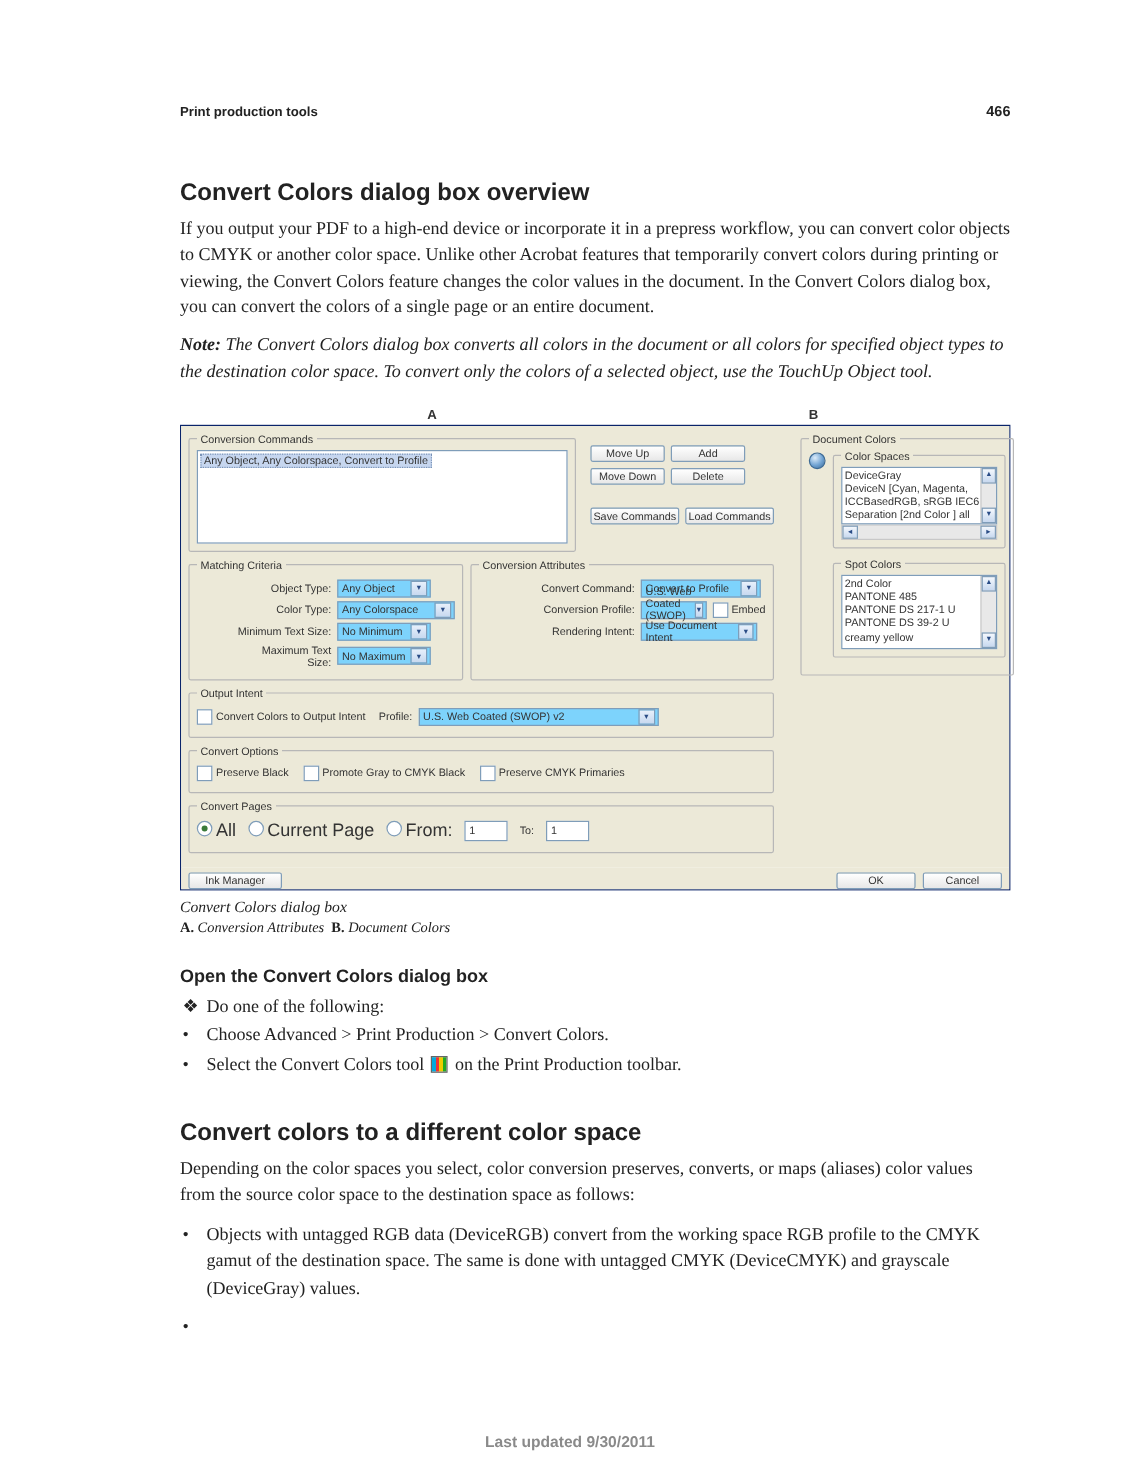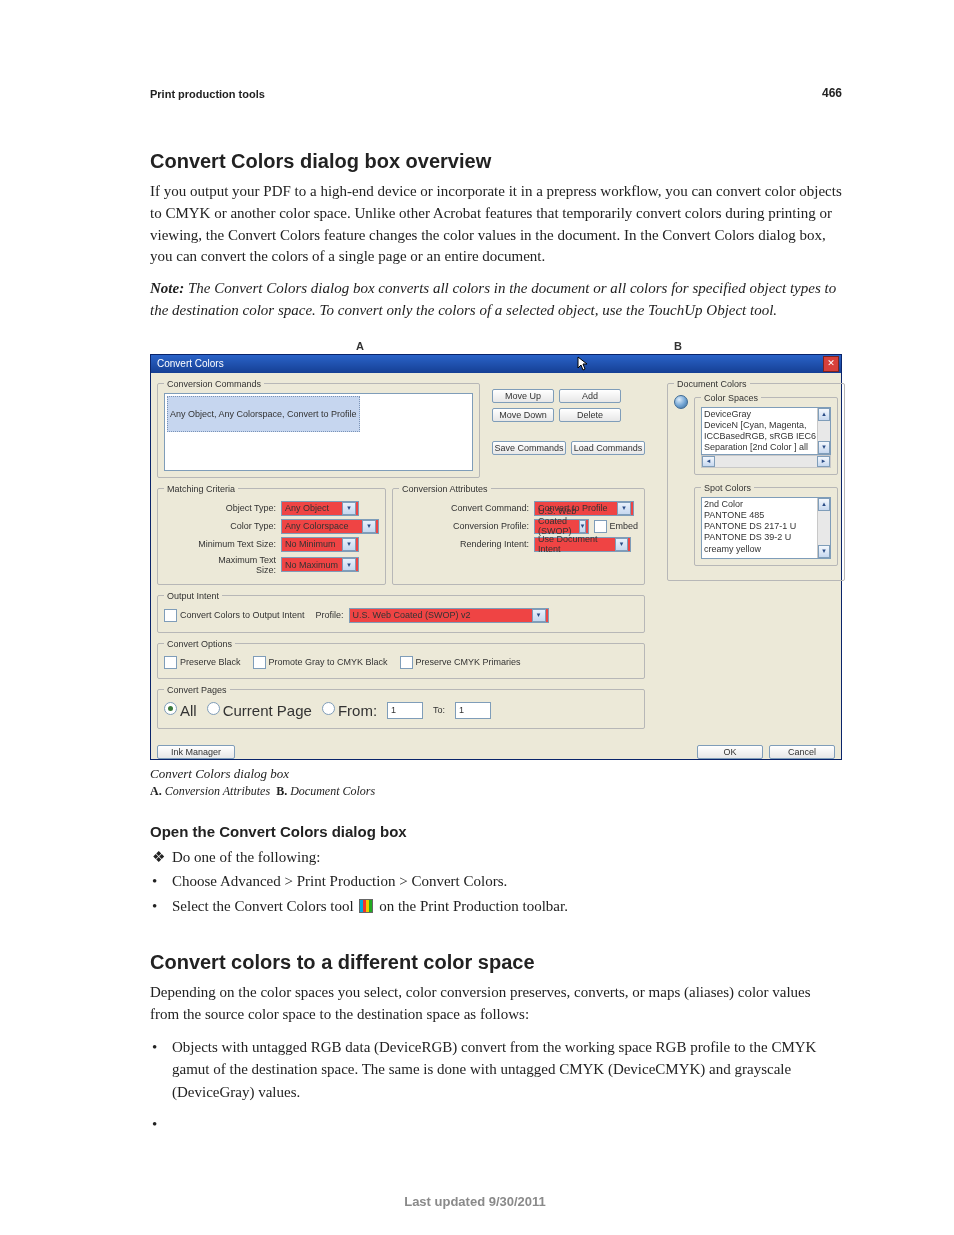--- a/index.html
+++ b/index.html
@@ -28,30 +28,30 @@
   .titlebar{height:18px;background:linear-gradient(#2a63c8,#153f94);color:#fff;display:flex;align-items:center;justify-content:space-between;font-size:10px;padding:0 2px 0 6px;}
   .titlebar .close{width:14px;height:14px;background:#d8403a;border:1px solid #7a2320;color:#fff;display:flex;align-items:center;justify-content:center;font-size:9px;line-height:1;}
   .titlebar .cursor{width:14px;height:16px;margin-left:120px;}
   .dlg-body{background:#ece9d8;padding:6px;display:flex;gap:22px;}
   .col-l{flex:1;}
   .col-r{width:168px;}
   fieldset.fs{border:1px solid #b7b7b7;border-radius:2px;margin:0 0 6px;padding:4px 6px 6px;position:relative;}
   fieldset.fs>legend{color:#333;font-size:9px;padding:0 3px;}
   .listbox,.listsmall{background:#fff;border:1px solid #7f9db9;font-size:9px;}
   .listbox{height:72px;padding:2px;}
-  .listbox .sel{background:#c6d6ef;border:1px dotted #7a93b6;padding:12px 2px;display:inline-block;}
+  .listbox .sel{background:#c6d6ef;border:1px dotted #7a93b6;padding:0 2px;display:inline-block;}
   .btn{background:linear-gradient(#fff,#e7e7e7);border:1px solid #7f9db9;border-radius:2px;font-size:9px;padding:1px 0;text-align:center;}
   .btnrow{display:flex;gap:5px;}
   .btnrow .btn{width:60px;}
   .btnstack{display:flex;flex-direction:column;gap:5px;margin-left:6px;}
   .row2{display:flex;gap:6px;}
   .formrow{display:flex;align-items:center;margin:3px 0;gap:5px;}
   .formrow label{width:78px;text-align:right;font-size:9px;margin-left:34px;}
   .formrow label.w96{width:96px;}
-  .sel-box{background:#ef4444;border:1px solid #7f9db9;font-size:9px;height:15px;display:flex;align-items:center;justify-content:space-between;padding:0 2px 0 3px;box-sizing:border-box;}
+  .sel-box{background:#7dd3fc;border:1px solid #7f9db9;font-size:9px;height:15px;display:flex;align-items:center;justify-content:space-between;padding:0 2px 0 3px;box-sizing:border-box;}
   .sel-box .arr{width:12px;height:11px;background:linear-gradient(#e8f0fb,#c7d8ef);border:1px solid #7f9db9;display:flex;align-items:center;justify-content:center;font-size:7px;color:#2a4c86;}
   .chk{display:inline-flex;align-items:center;gap:3px;font-size:9px;}
   .chk .box{width:11px;height:11px;border:1px solid #7f9db9;background:#fff;}
   .rad{display:inline-flex;align-items:flex-start;gap:3px;font-size:15px;}
   .rad .c{width:11px;height:11px;border:1px solid #7f9db9;border-radius:50%;background:#fff;display:flex;align-items:center;justify-content:center;}
   .rad .c.on::after{content:"";width:5px;height:5px;border-radius:50%;background:#3a7a3a;}
   .txtfield{background:#fff;border:1px solid #7f9db9;height:15px;width:28px;padding:0 3px;font-size:9px;display:flex;align-items:center;}
   .listsmall{height:54px;overflow:hidden;position:relative;padding:1px 14px 1px 2px;}
   .listsmall div{white-space:nowrap;line-height:1.25;}
   .scr{position:absolute;top:0;right:0;bottom:0;width:12px;background:#e8e8e8;border-left:1px solid #c8c8c8;display:flex;flex-direction:column;justify-content:space-between;}
@@ -75,27 +75,20 @@
   <h1 class="sec">Convert Colors dialog box overview</h1>
   <p class="body">If you output your PDF to a high-end device or incorporate it in a prepress workflow, you can convert color objects to CMYK or another color space. Unlike other Acrobat features that temporarily convert colors during printing or viewing, the Convert Colors feature changes the color values in the document. In the Convert Colors dialog box, you can convert the colors of a single page or an entire document.</p>
   <p class="note"><b>Note:</b><span> The Convert Colors dialog box converts all colors in the document or all colors for specified object types to the destination color space. To convert only the colors of a selected object, use the TouchUp Object tool.</span></p>
 
   <div class="figure">
     <div class="callouts">
         <span style="margin-left:206px">A</span>
         <span style="margin-left:310px">B</span>
       </div>
     <div class="dlg">
-      <div class="titlebar">
-        <span>Convert Colors</span>
-        <svg class="cursor" viewBox="0 0 14 16">
-            <path d="M2 1 L2 12 L5 9 L7 14 L9 13 L7 8 L11 8 Z" fill="#fff" stroke="#000" stroke-width="1"></path>
-          </svg>
-        <span class="close">✕</span>
-      </div>
       <div class="dlg-body">
         <div class="col-l">
           <div class="row2">
             <fieldset class="fs" style="flex:1">
               <legend>Conversion Commands</legend>
               <div class="listbox">
                 <span class="sel">Any Object, Any Colorspace, Convert to Profile</span>
               </div>
             </fieldset>
             <div class="btnstack" style="padding-top:10px">

